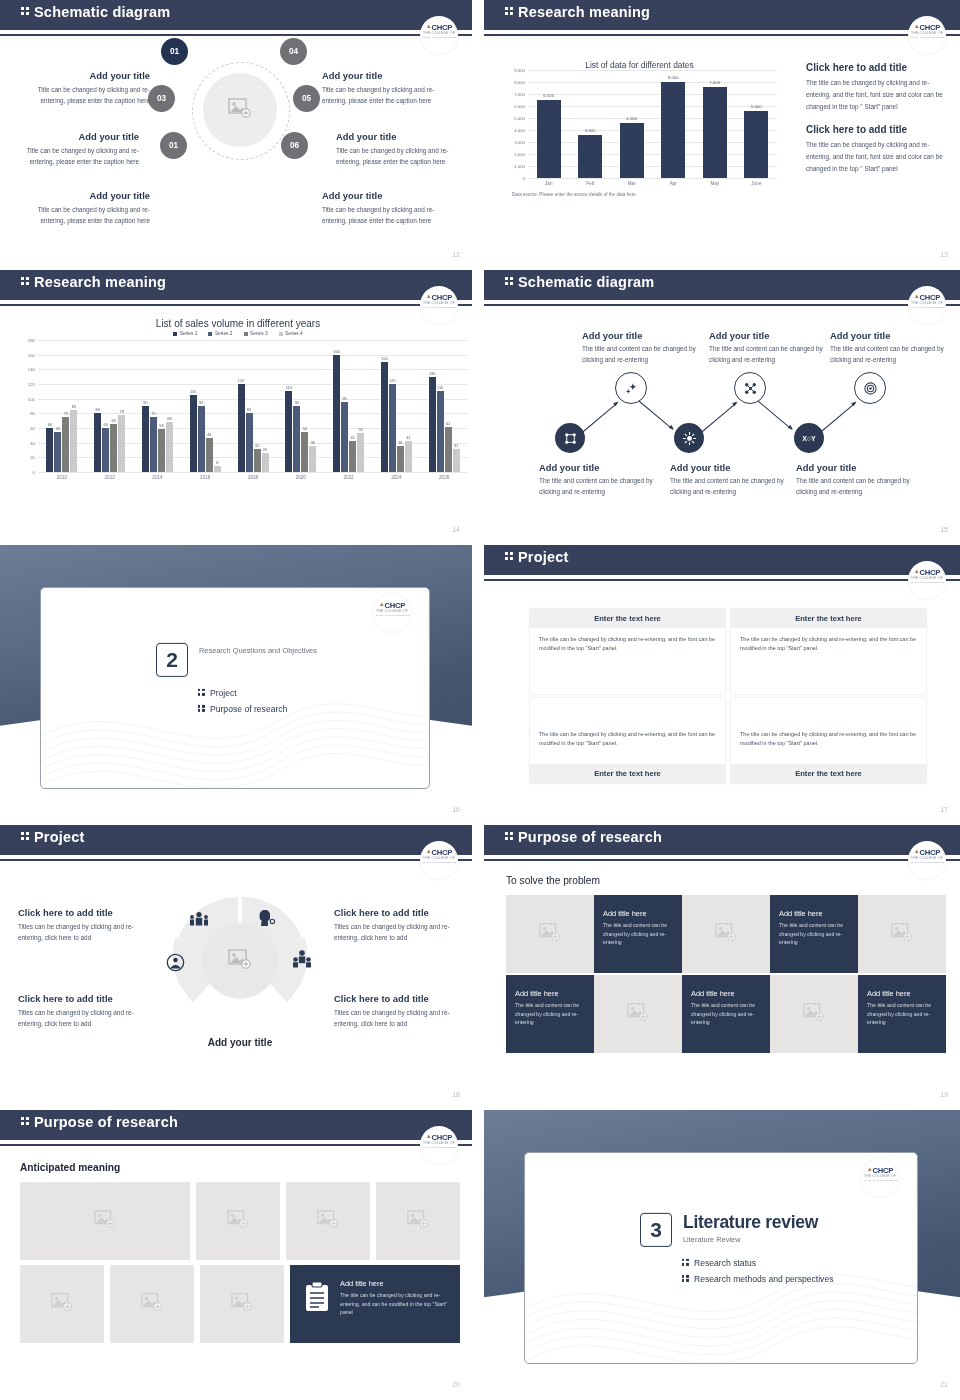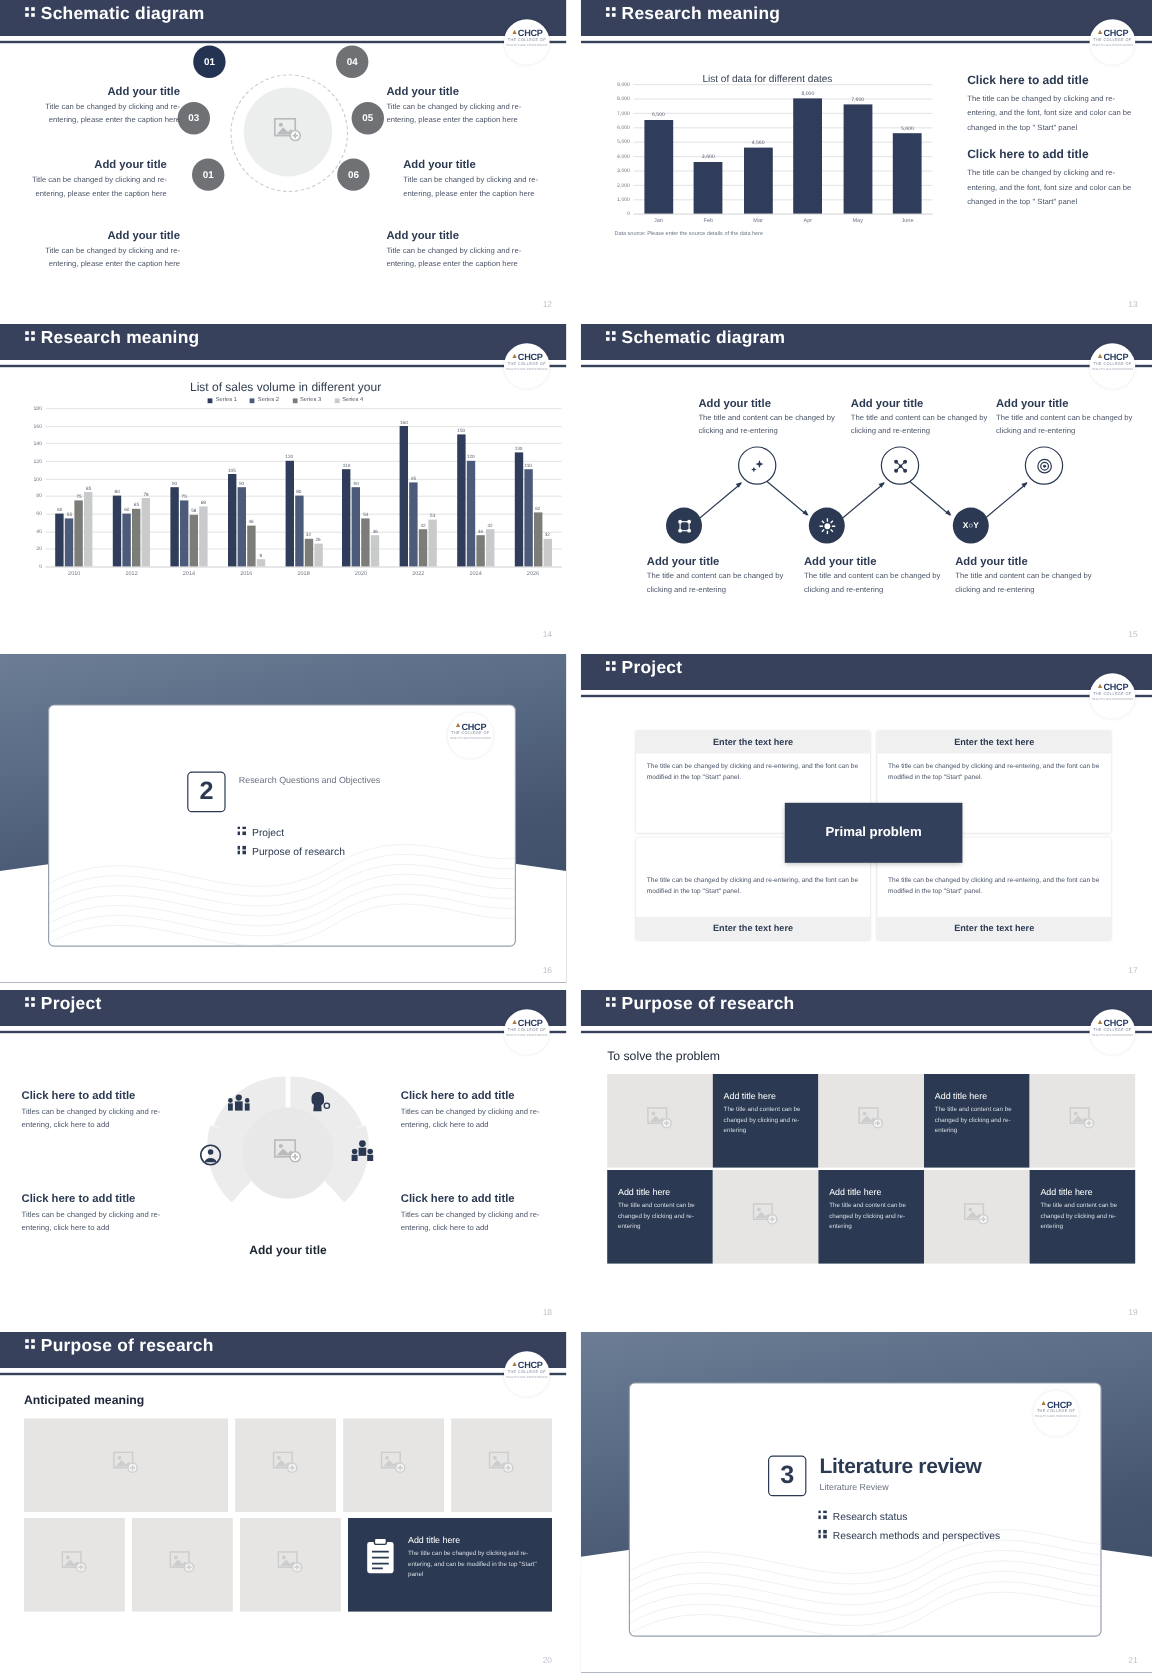--- a/index.html
+++ b/index.html
@@ -281,21 +281,21 @@
   </div>
   <div class="hdrline"></div>
   <div class="logo">
     <div class="disc"></div>
     <div class="lt"><span class="acc">▲</span><span>CHCP</span></div>
     <div class="ls">THE COLLEGE OF</div>
     <div class="ls2">HEALTH CARE PROFESSIONS</div>
   </div>
 
   <div class="chartbox" style="left:8px;top:48px;width:460px;">
-    <div class="ctitle" style="font-size:10px;color:#33404f;">List of sales volume in different your</div>
+    <div class="ctitle" style="font-size:10px;color:#33404f;">List of sales volume in different years</div>
     <div class="legend" id="lg14">
             <span>
               <i style="background:#2f3c5a"></i>
               <span>Series 1</span>
             </span>
             <span>
               <i style="background:#4c5b79"></i>
               <span>Series 2</span>
             </span>
             <span>
@@ -631,23 +631,20 @@
     <div class="qcap">Enter the text here</div>
     <div class="qtxt">The title can be changed by clicking and re-entering, and the font can be modified in the top "Start" panel.</div>
   </div>
   <div class="qbox" style="left:46px;top:153px;width:195px;height:85px;">
     <div class="qtxt" style="padding-top:32px">The title can be changed by clicking and re-entering, and the font can be modified in the top "Start" panel.</div>
     <div class="qcap" style="position:absolute;left:0;right:0;bottom:0">Enter the text here</div>
   </div>
   <div class="qbox" style="left:247px;top:153px;width:195px;height:85px;">
     <div class="qtxt" style="padding-top:32px">The title can be changed by clicking and re-entering, and the font can be modified in the top "Start" panel.</div>
     <div class="qcap" style="position:absolute;left:0;right:0;bottom:0">Enter the text here</div>
-  </div>
-  <div class="primal" style="left:170px;top:124px;width:148px;height:50px;">
-    <span>Primal problem</span>
   </div>
   <div class="pageno">17</div>
 </div>
     </div>
 
 <div class="slide left">
       <div class="canvas">
   <div class="hdr">
     <div class="title">
       <span class="dots"><i></i><i></i><i></i><i></i></span><span>Project</span>

